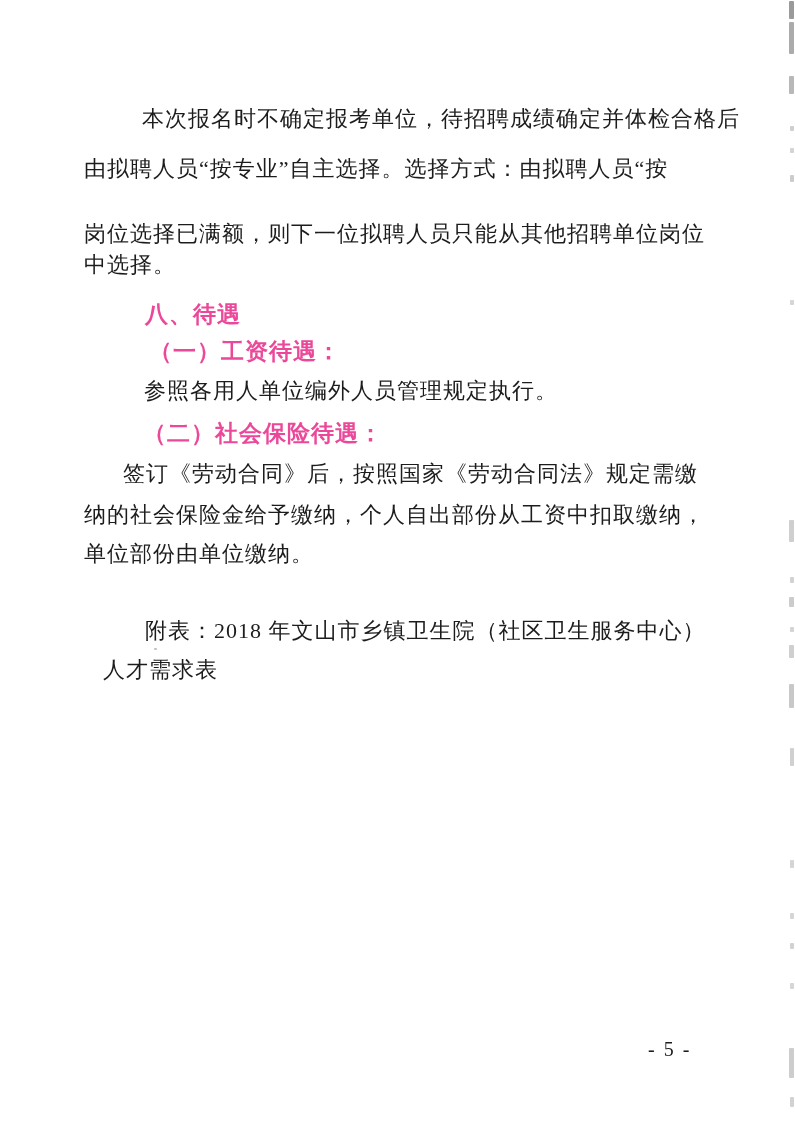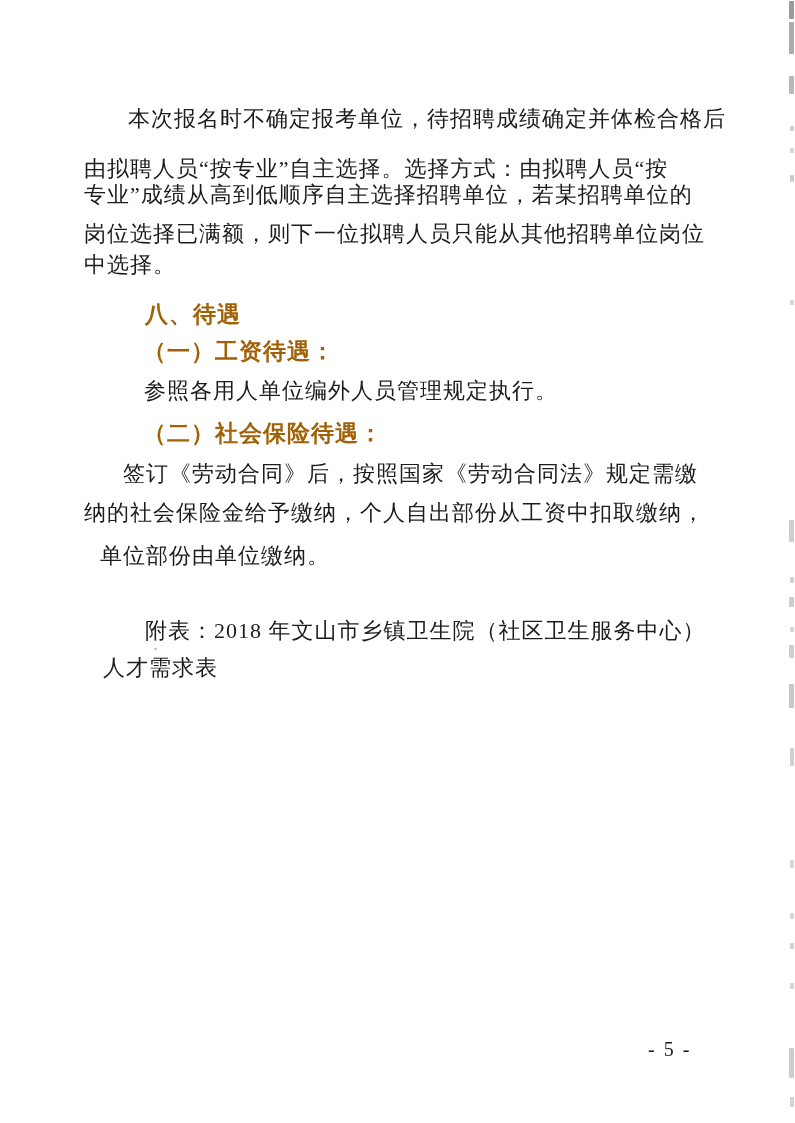--- a/index.html
+++ b/index.html
@@ -19,57 +19,56 @@
   .line {
     position: absolute;
     white-space: nowrap;
     font-size: 22px;
     letter-spacing: 1px;
     line-height: 30px;
   }
   .heading {
     font-weight: bold;
     font-size: 23px;
-    color: #a16207;
+    color: #ec4899;
   }
   .page-number {
     position: absolute;
     font-size: 20px;
     letter-spacing: 2px;
     color: #1c1c1c;
   }
   .artifact {
     position: absolute;
     border-radius: 1px;
   }
 </style>
 </head>
 <body>
 
 <div class="page">
 
-  <div class="line" style="left:128px; top:104px;">本次报名时不确定报考单位，待招聘成绩确定并体检合格后</div>
+  <div class="line" style="left:142px; top:104px;">本次报名时不确定报考单位，待招聘成绩确定并体检合格后</div>
   <div class="line" style="left:84px; top:154px;">由拟聘人员“按专业”自主选择。选择方式：由拟聘人员“按</div>
-  <div class="line" style="left:84px; top:180px;">专业”成绩从高到低顺序自主选择招聘单位，若某招聘单位的</div>
   <div class="line" style="left:84px; top:219px;">岗位选择已满额，则下一位拟聘人员只能从其他招聘单位岗位</div>
   <div class="line" style="left:84px; top:250px;font-family:Liberation Serif, serif;">中选择。</div>
 
   <div class="line heading" style="left:145px; top:300px;">八、待遇</div>
 
-  <div class="line heading" style="left:143px; top:337px;">（一）工资待遇：</div>
+  <div class="line heading" style="left:149px; top:337px;">（一）工资待遇：</div>
   <div class="line" style="left:144px; top:376px;">参照各用人单位编外人员管理规定执行。</div>
 
   <div class="line" style="left:123px; top:459px;">签订《劳动合同》后，按照国家《劳动合同法》规定需缴</div>
 
   <div class="line heading" style="left:143px; top:419px;">（二）社会保险待遇：</div>
-  <div class="line" style="left:84px; top:500px;font-family:Liberation Mono, monospace;">纳的社会保险金给予缴纳，个人自出部份从工资中扣取缴纳，</div>
-  <div class="line" style="left:100px; top:541px;">单位部份由单位缴纳。</div>
+  <div class="line" style="left:84px; top:500px;">纳的社会保险金给予缴纳，个人自出部份从工资中扣取缴纳，</div>
+  <div class="line" style="left:84px; top:541px;font-family:Liberation Mono, monospace;">单位部份由单位缴纳。</div>
 
   <div class="line" style="left:145px; top:616px;">附表：2018 年文山市乡镇卫生院（社区卫生服务中心）</div>
-  <div class="line" style="left:103px; top:655px;font-family:Liberation Mono, monospace;">人才需求表</div>
+  <div class="line" style="left:103px; top:655px;">人才需求表</div>
 
   <div class="page-number" style="left:648px; top:1038px;">- 5 -</div>
 
   <div class="artifact" style="left:789px; top:1px;   width:5px; height:18px; background:#9a9a9a;"></div>
   <div class="artifact" style="left:789px; top:22px;  width:5px; height:32px; background:#ababab;"></div>
   <div class="artifact" style="left:789px; top:76px;  width:5px; height:18px; background:#b8b8b8;"></div>
   <div class="artifact" style="left:790px; top:126px; width:4px; height:5px;  background:#cfcfcf;"></div>
   <div class="artifact" style="left:790px; top:148px; width:4px; height:5px;  background:#d4d4d4;"></div>
   <div class="artifact" style="left:790px; top:175px; width:4px; height:7px;  background:#cccccc;"></div>
   <div class="artifact" style="left:790px; top:300px; width:4px; height:5px;  background:#d6d6d6;"></div>

